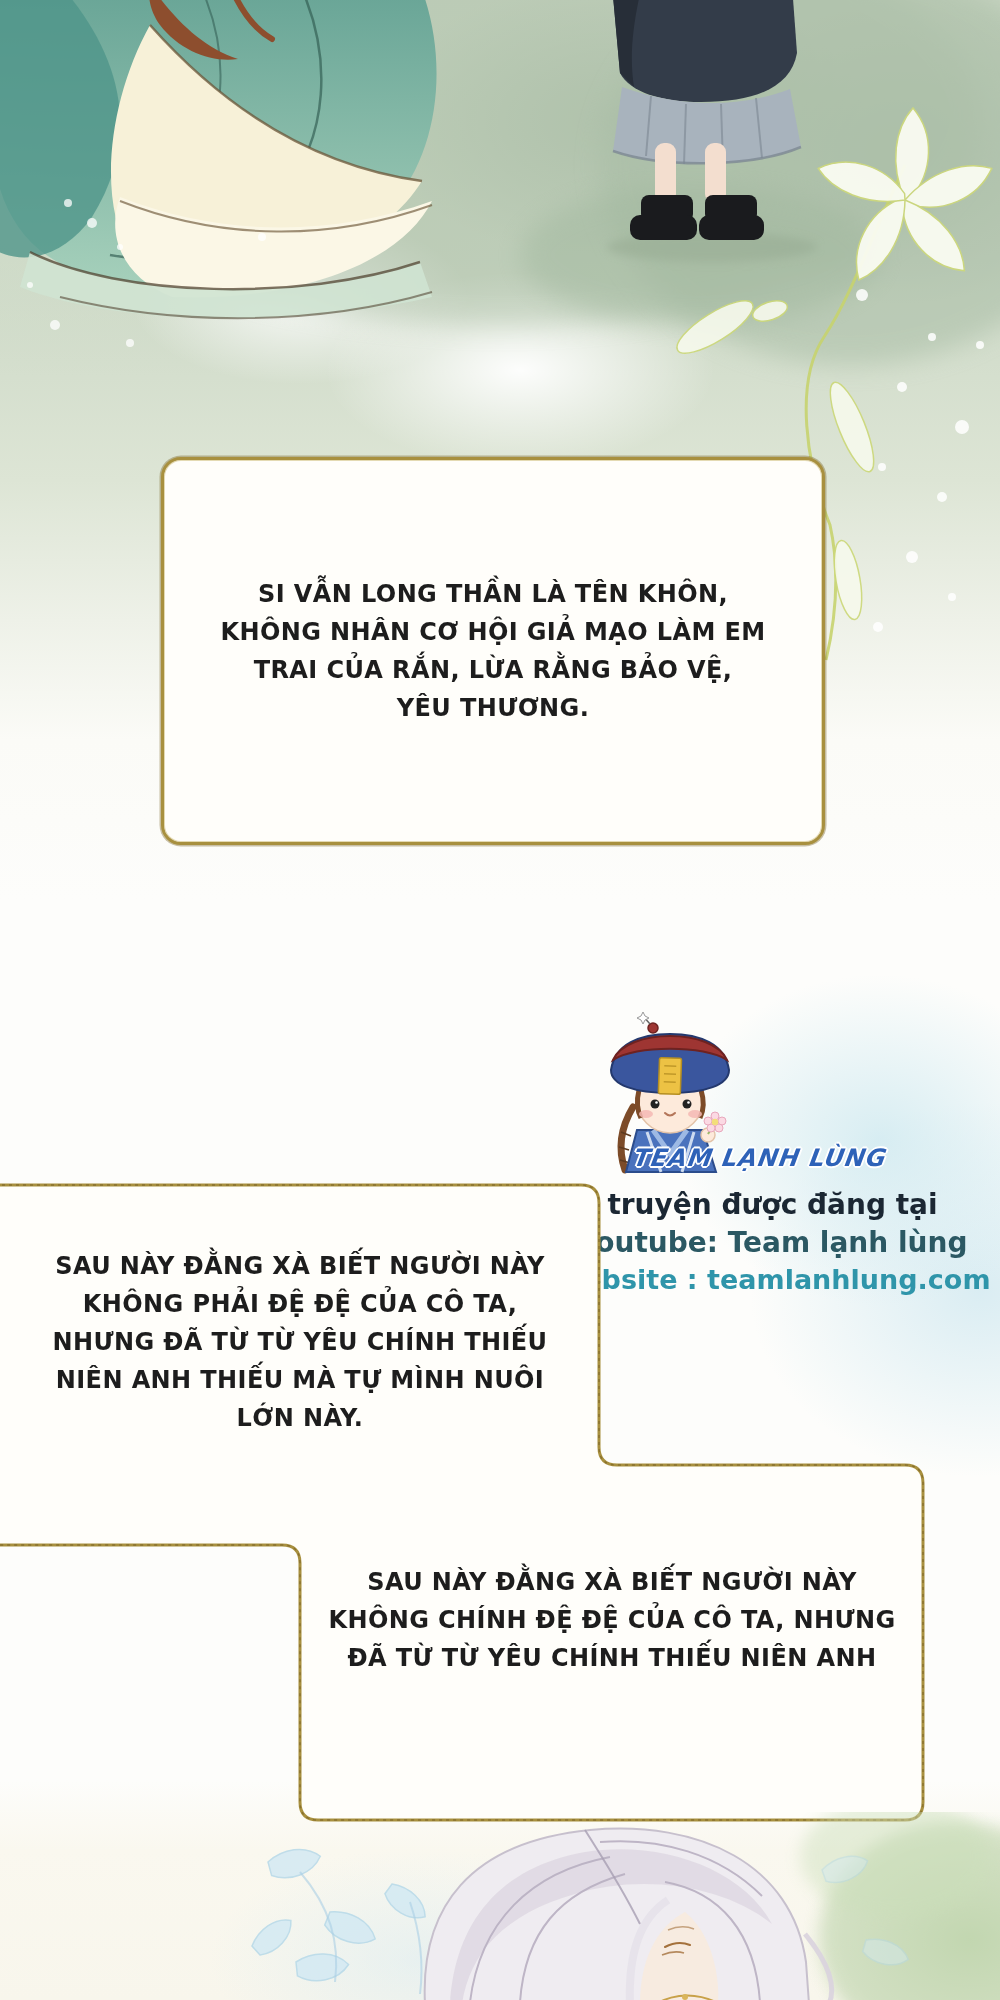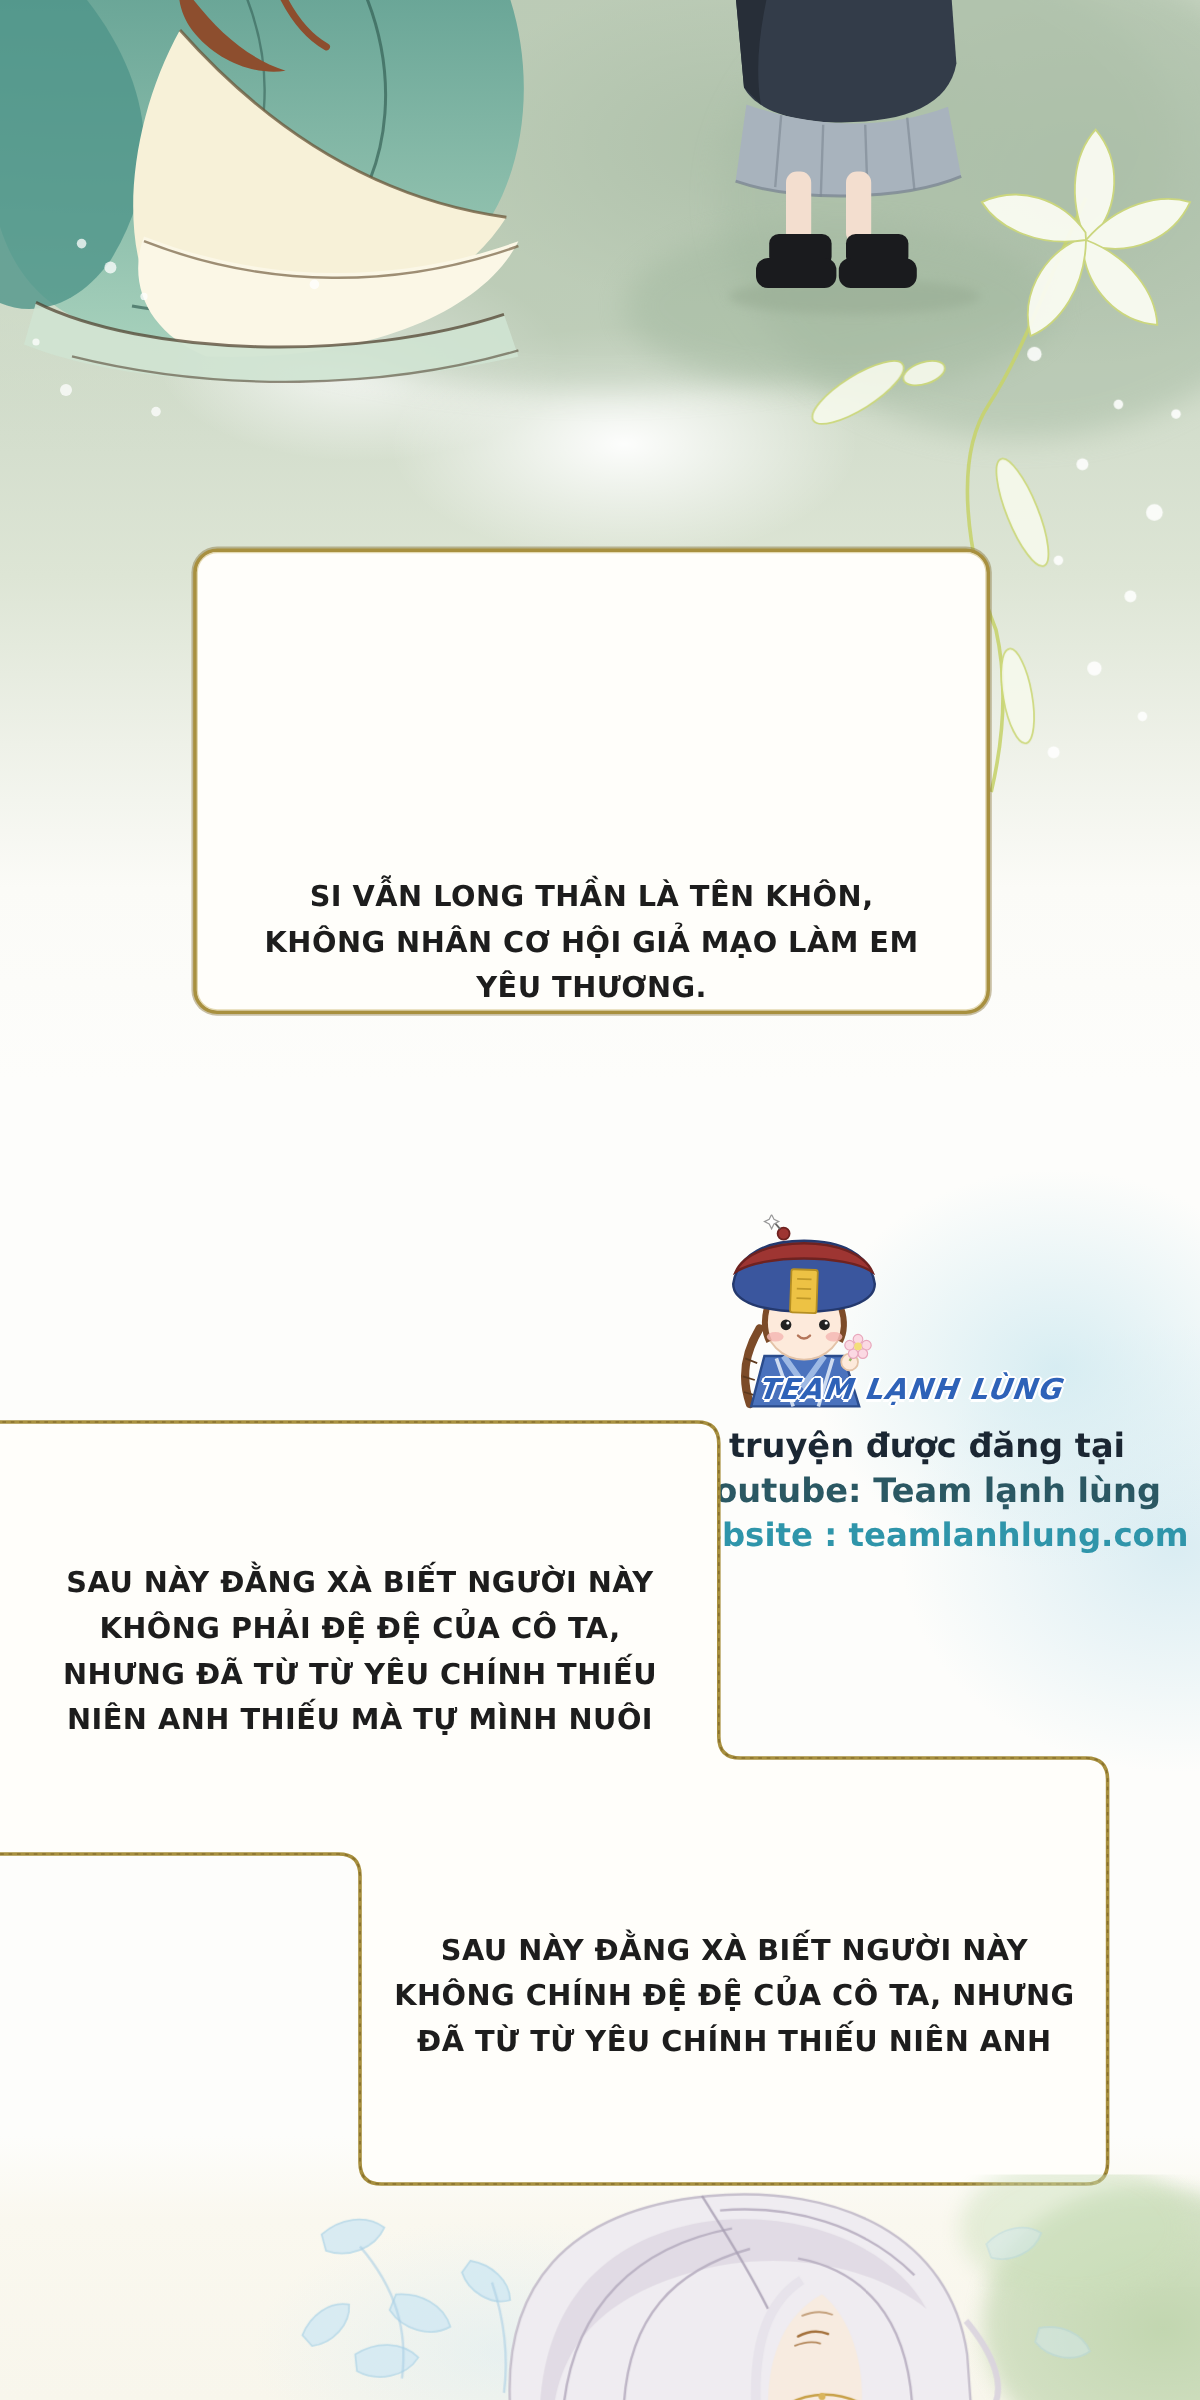--- a/index.html
+++ b/index.html
@@ -15,21 +15,21 @@
       radial-gradient(ellipse 500px 260px at 350px 140px, rgba(196,211,190,.9), rgba(196,211,190,0) 75%),
       radial-gradient(ellipse 420px 240px at 80px 200px, rgba(210,222,203,.85), rgba(210,222,203,0) 75%),
       radial-gradient(ellipse 280px 230px at 880px 1140px, rgba(206,233,240,.8), rgba(206,233,240,0) 72%),
       radial-gradient(ellipse 320px 260px at 980px 1290px, rgba(199,228,238,.65), rgba(199,228,238,0) 72%),
       radial-gradient(ellipse 240px 180px at 970px 1940px, rgba(176,204,153,.55), rgba(176,204,153,0) 70%),
       radial-gradient(ellipse 300px 160px at 420px 1960px, rgba(211,233,243,.45), rgba(211,233,243,0) 70%),
       linear-gradient(180deg,#c7d4c1 0px,#ccd8c6 260px,#dde5d5 480px,#eef1e8 620px,#fbfbf7 740px,#fdfdfb 900px,#fdfdfb 1780px,#faf8ef 1850px,#f8f6ec 2000px);
   }
   .art{position:absolute;left:0;}
   .narr{
-    position:absolute;display:flex;flex-direction:column;justify-content:flex-end;
+    position:absolute;display:flex;flex-direction:column;justify-content:center;
     text-align:center;color:#1d1d1d;font-weight:bold;font-size:24px;line-height:38px;
     letter-spacing:.4px;white-space:nowrap;
   }
   .narr .line{display:block;}
   .box-frame{
     position:absolute;left:161px;top:457px;width:658px;height:382px;
     background:#fffefa;border:3px solid #a8903f;border-radius:20px;
     box-shadow:0 0 0 1.5px rgba(122,99,38,.4), inset 0 0 0 1px rgba(201,181,106,.5);
   }
   .logo{
@@ -146,20 +146,21 @@
           <circle cx="878" cy="632" r="5"></circle>
         <circle cx="980" cy="350" r="4"></circle>
       </g>
     </g>
   </svg>
 
   <div class="box-frame">
     <div class="narr" style="left:0;top:0;width:100%;height:100%;">
       <span class="line">SI VẪN LONG THẦN LÀ TÊN KHÔN,</span>
       <span class="line">KHÔNG NHÂN CƠ HỘI GIẢ MẠO LÀM EM</span>
+      <span class="line">TRAI CỦA RẮN, LỪA RẰNG BẢO VỆ,</span>
       <span class="line">YÊU THƯƠNG.</span>
     </div>
   </div>
 
   <svg class="art" style="left:595px;top:1012px" width="150" height="165" viewBox="0 0 150 165">
     <path d="M38,95 C26,115 22,135 30,158" stroke="#7c4b28" stroke-width="7" fill="none" stroke-linecap="round"></path>
     <g stroke="#5e3a1e" stroke-width="1.5">
         <path d="M26,120 l10,4 M24,135 l10,3 M25,148 l10,3"></path>
       </g>
     <path d="M42,118 L108,118 L121,160 L31,160 Z" fill="#4a72bd" stroke="#2b4c8c" stroke-width="2"></path>
@@ -209,20 +210,21 @@
              L923,642 Q923,660 905,660 L318,660 Q300,660 300,642 L300,403 Q300,385 282,385 L-12,385 Z" fill="#fffefa" stroke="#a8903f" stroke-width="3"></path>
     <path d="M-12,25 L581,25 Q599,25 599,43 L599,287 Q599,305 617,305 L905,305 Q923,305 923,323
              L923,642 Q923,660 905,660 L318,660 Q300,660 300,642 L300,403 Q300,385 282,385 L-12,385 Z" fill="none" stroke="#7a6326" stroke-width="1.4" stroke-dasharray="3 4" opacity=".7"></path>
   </svg>
 
   <div class="narr narr2">
     <span class="line">SAU NÀY ĐẰNG XÀ BIẾT NGƯỜI NÀY</span>
     <span class="line">KHÔNG PHẢI ĐỆ ĐỆ CỦA CÔ TA,</span>
     <span class="line">NHƯNG ĐÃ TỪ TỪ YÊU CHÍNH THIẾU</span>
     <span class="line">NIÊN ANH THIẾU MÀ TỰ MÌNH NUÔI</span>
+    <span class="line">LỚN NÀY.</span>
   </div>
 
   <div class="narr narr3">
     <span class="line">SAU NÀY ĐẰNG XÀ BIẾT NGƯỜI NÀY</span>
     <span class="line">KHÔNG CHÍNH ĐỆ ĐỆ CỦA CÔ TA, NHƯNG</span>
     <span class="line">ĐÃ TỪ TỪ YÊU CHÍNH THIẾU NIÊN ANH</span>
   </div>
 
   <svg class="art" style="top:1812px" width="1000" height="188" viewBox="0 0 1000 188">
     <defs>

